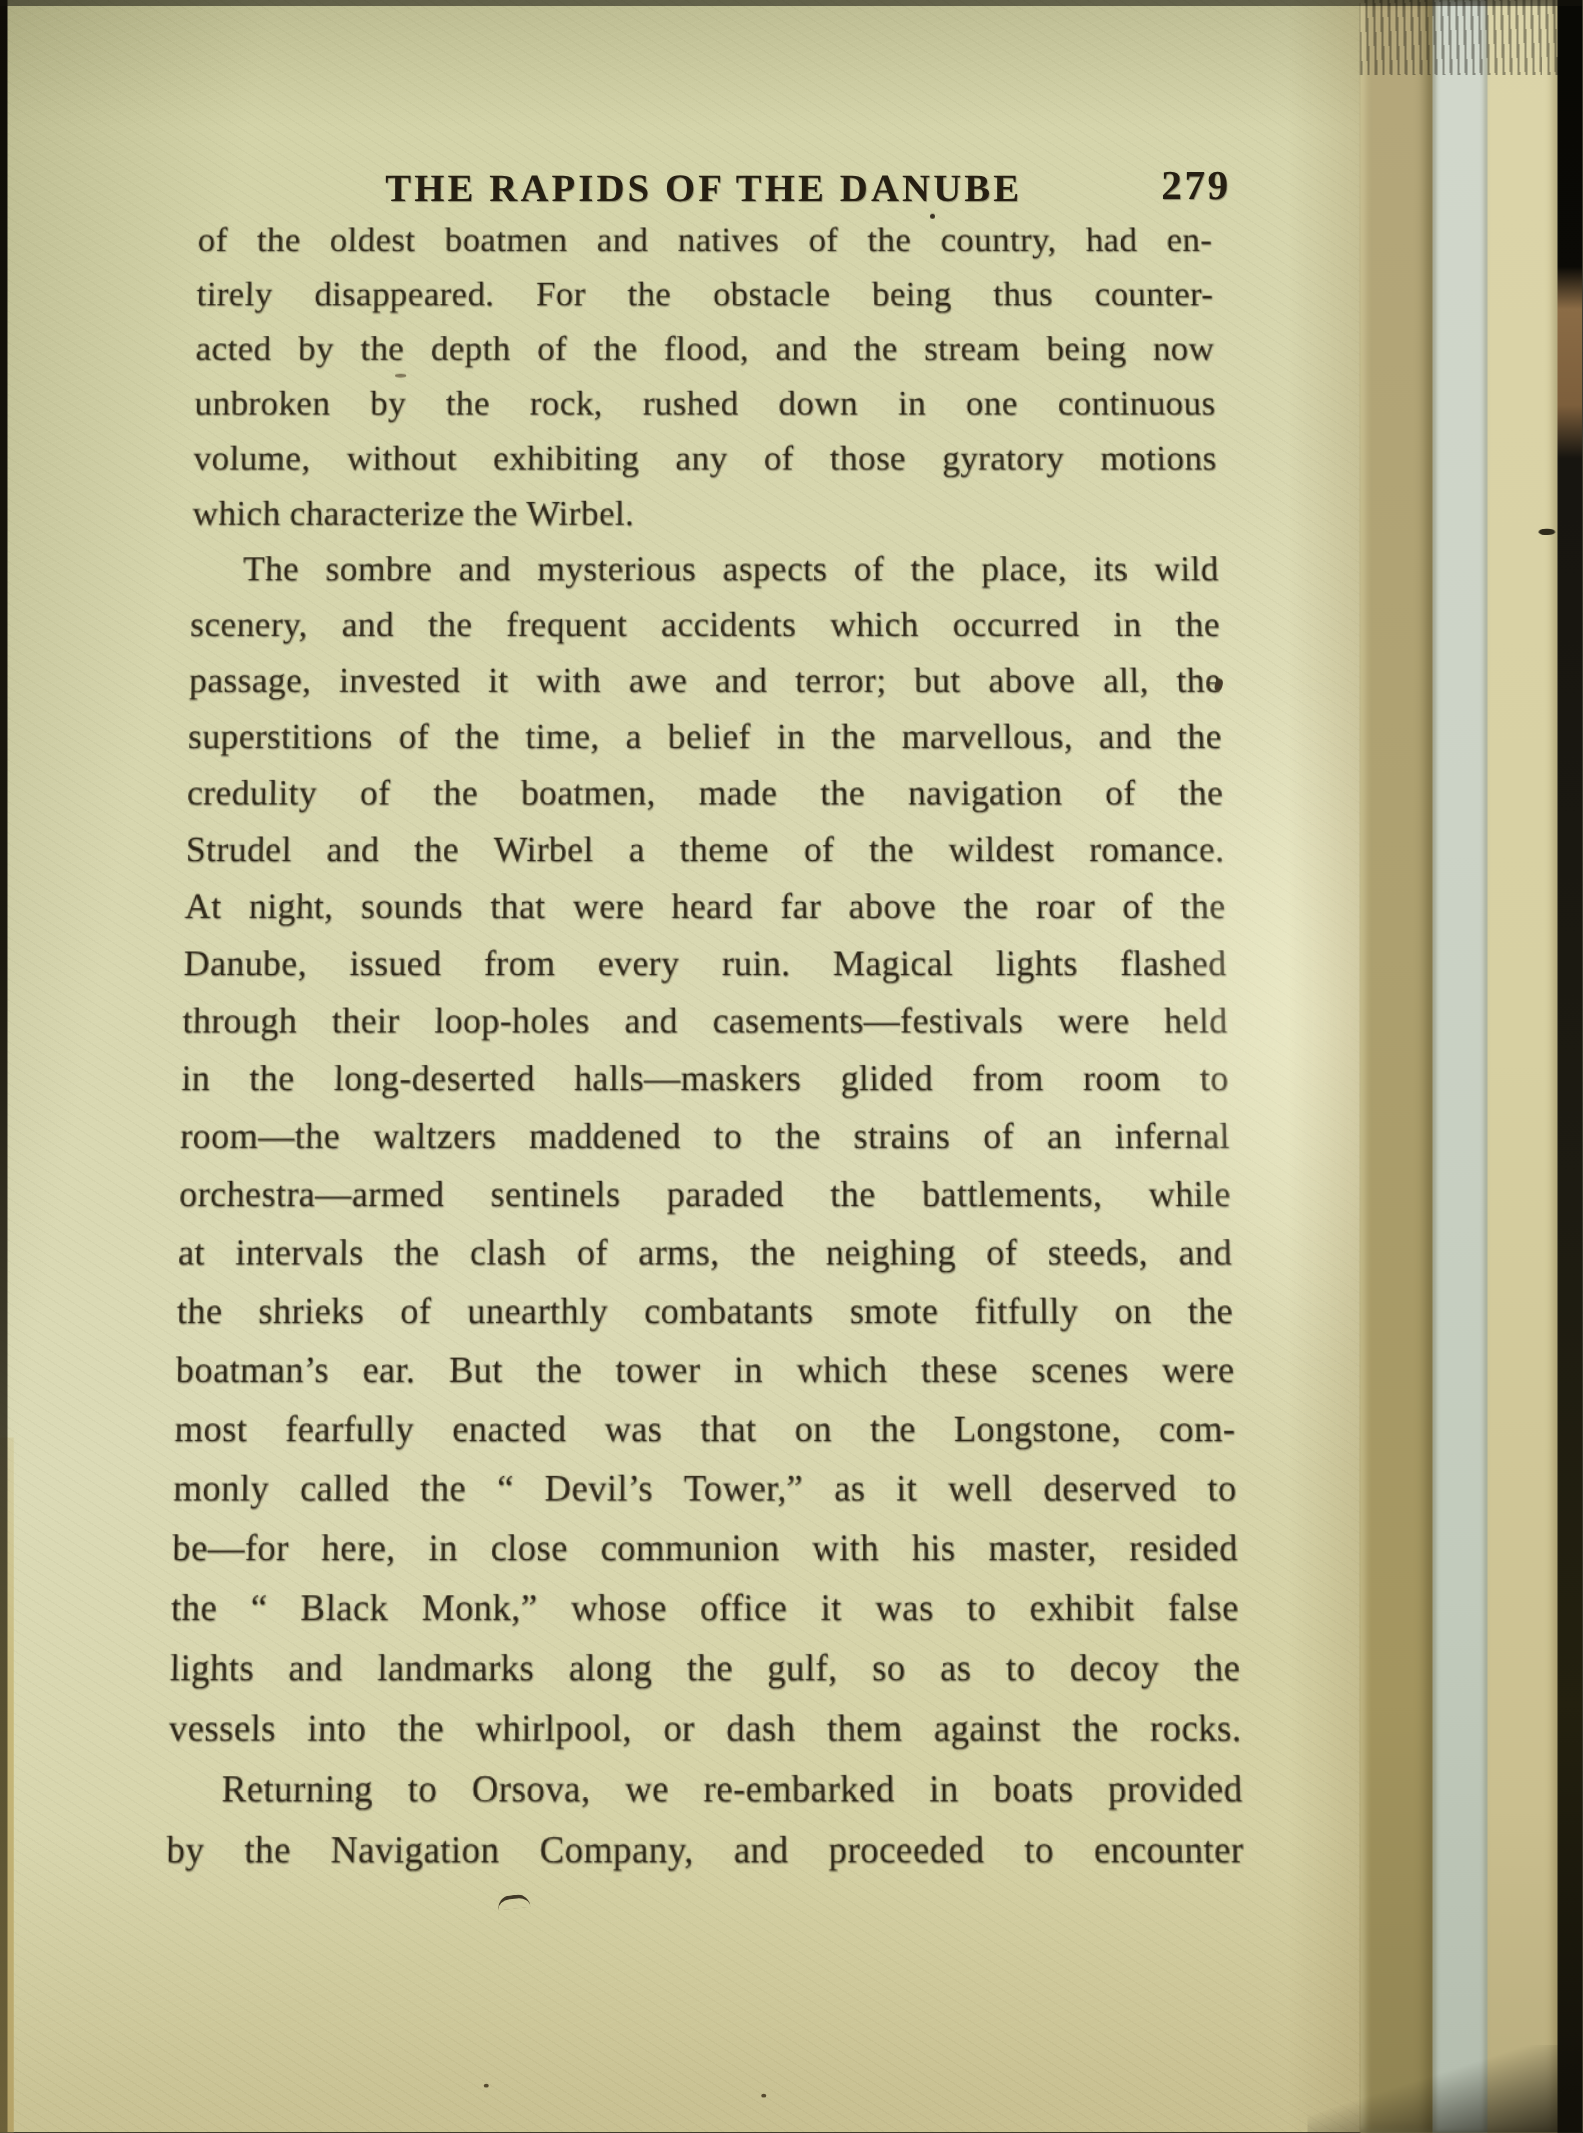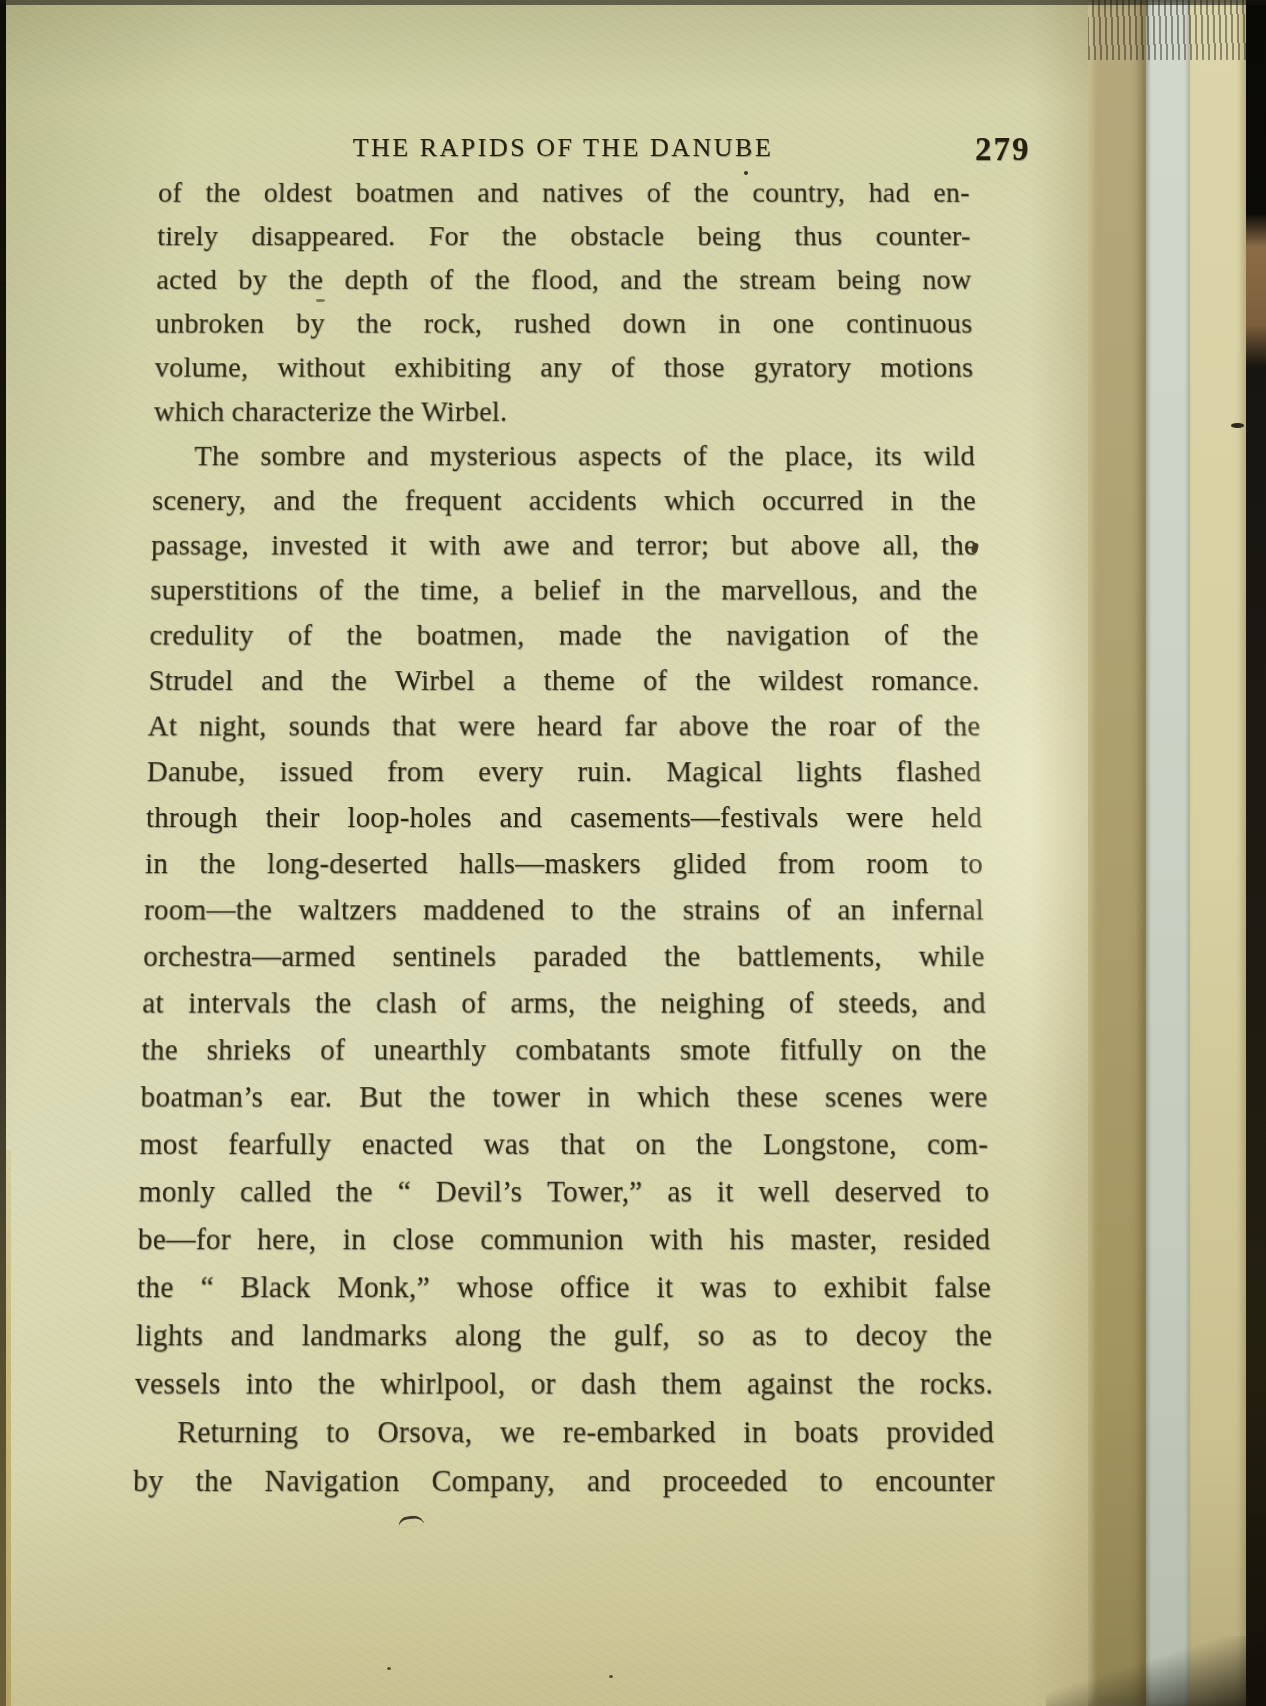--- a/index.html
+++ b/index.html
@@ -22,24 +22,24 @@
       linear-gradient(160deg,#d2d2a6 0%,#d8d7b0 38%,#dbdab6 55%,#d5d2a6 78%,#d3cda0 100%);
   }
 
   
   .grain{position:absolute;inset:0;opacity:.05;pointer-events:none;background:
     repeating-linear-gradient(33deg, rgba(60,60,30,.5) 0 1px, transparent 1px 7px),
     repeating-linear-gradient(-21deg, rgba(255,255,230,.6) 0 1px, transparent 1px 5px);}
 
   
   .runhead-title{position:absolute;left:563px;top:133px;transform:translateX(-50%);
-    font-size:26px;font-weight:400;letter-spacing:2.5px;color:var(--header-ink);
+    font-size:31px;font-weight:700;letter-spacing:2.5px;color:var(--header-ink);
     white-space:nowrap;text-shadow:.6px .6px .8px rgba(35,28,14,.4);}
   .runhead-number{position:absolute;left:929px;top:131px;font-size:33px;font-weight:600;
-    letter-spacing:2px;color:var(--header-ink);text-shadow:.6px .6px .8px rgba(35,28,14,.4);margin-left:46px;}
+    letter-spacing:2px;color:var(--header-ink);text-shadow:.6px .6px .8px rgba(35,28,14,.4);}
 
   
   .warp{position:absolute;left:146px;top:150px;width:836px;
     transform:perspective(900px) rotateX(2.4deg);transform-origin:50% 50%;}
   .line{height:46px;line-height:46px;font-size:29px;color:var(--ink);
     letter-spacing:.2px;white-space:pre;
     text-shadow:.5px .5px .7px rgba(44,34,18,.38);}
   .line.just{display:flex;justify-content:space-between;}
   .line.indent{padding-left:42px;}
 

